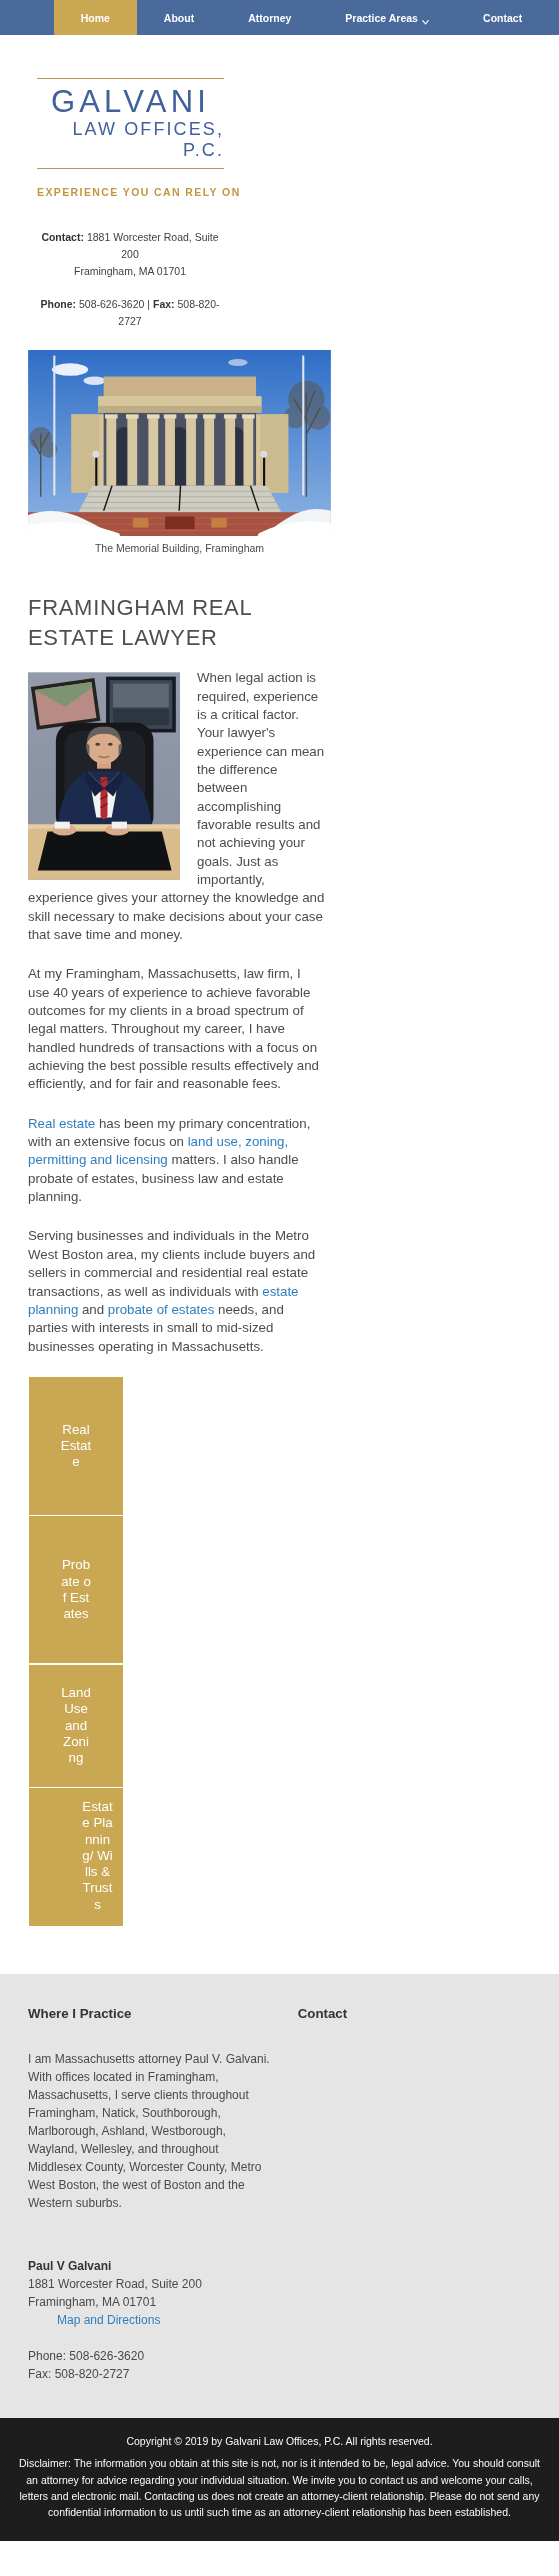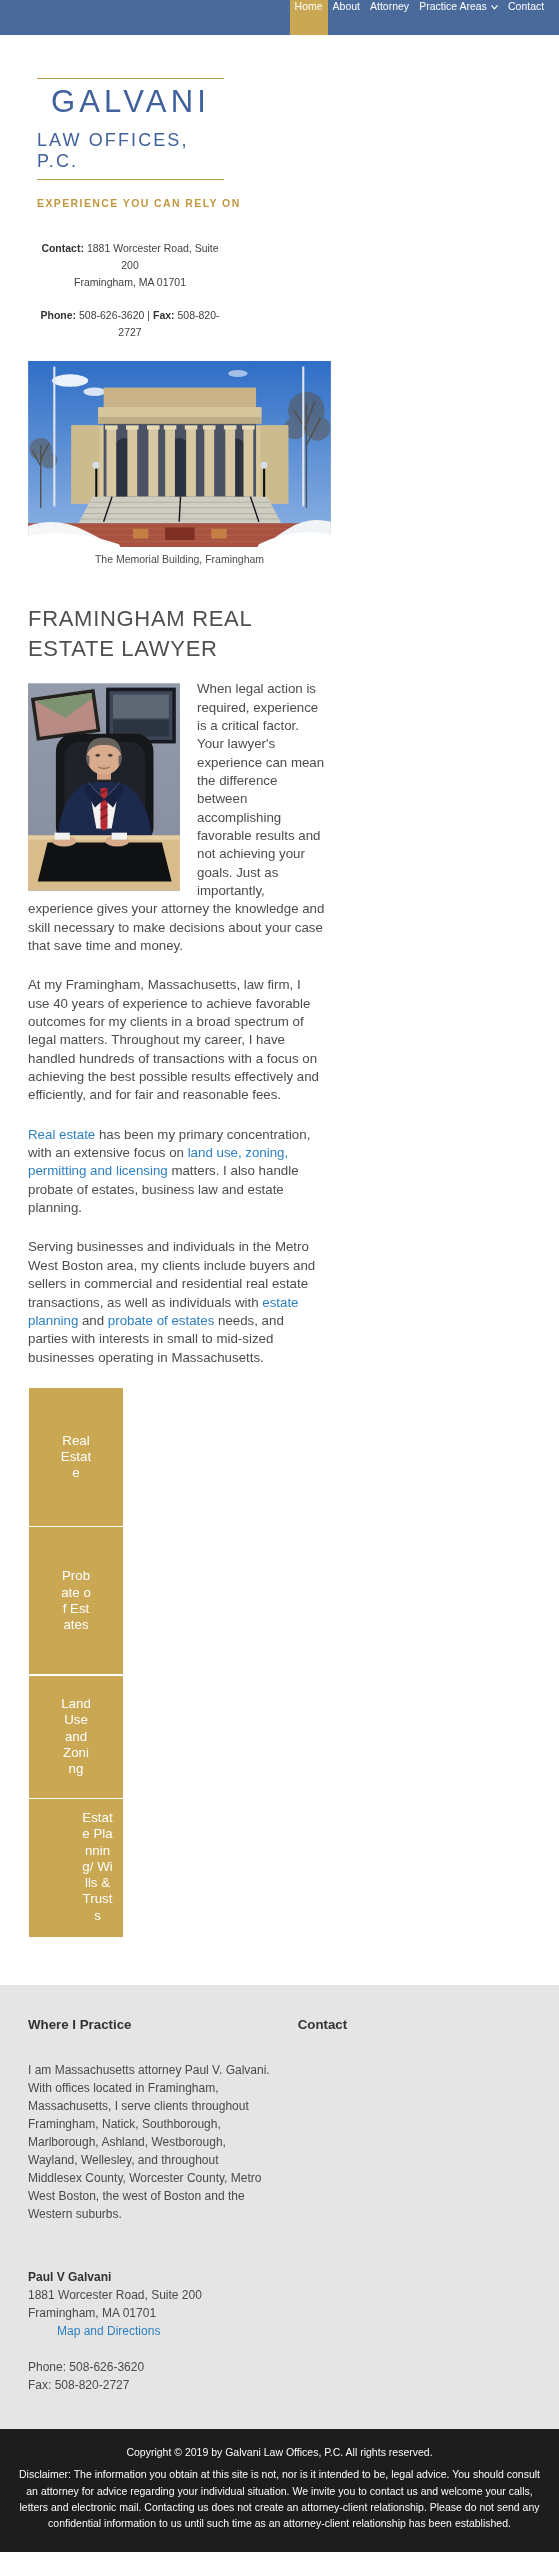--- a/index.html
+++ b/index.html
@@ -9,36 +9,36 @@
     font-family:"Liberation Sans","DejaVu Sans",sans-serif;
     color:#4c4c4c;
   }
   
   .nav {
     height:35px; background:#4a6a9b;
     display:flex; justify-content:flex-end; align-items:stretch;
     padding-right:9.8px;
   }
   .nav-item {
-    display:flex; align-items:flex-start; gap:4.2px;
-    padding:0 5px; color:#ffffff; font-size:10.5px; font-weight:normal;
+    display:flex; align-items:center; gap:4.2px;
+    padding:0 27px; color:#ffffff; font-size:10.5px; font-weight:bold;
     cursor:pointer; white-space:nowrap;
   }
   .nav-item.active { background:#c9a753; }
   .chev { width:7px; height:4.9px; display:inline-block; }
   
   .logo-wrap { margin:43px 0 0 37px; width:187px; }
   .logo-rule { border:none; border-top:1.4px solid #b5984e; margin:0; }
   .logo-title {
     color:#41619c; font-size:31px; font-weight:400; letter-spacing:4.2px;
     text-align:center; margin:5.6px 0 0 0; line-height:1.1;
   }
   .logo-sub {
     color:#41619c; font-size:18px; font-weight:400; letter-spacing:2.1px;
-    text-align:left; margin:11px 0 7px 0;
+    text-align:right; margin:0 0 7px 0;
   }
   .logo-tagline {
     color:#c0973f; font-size:10.5px; font-weight:bold; letter-spacing:1.4px;
     text-align:center; margin-top:17px; white-space:nowrap;
   }
   
   .contact-top {
     width:196px; margin:31px 0 0 32px; text-align:center;
     font-size:10.5px; color:#3f3f3f; line-height:1.65;
   }

